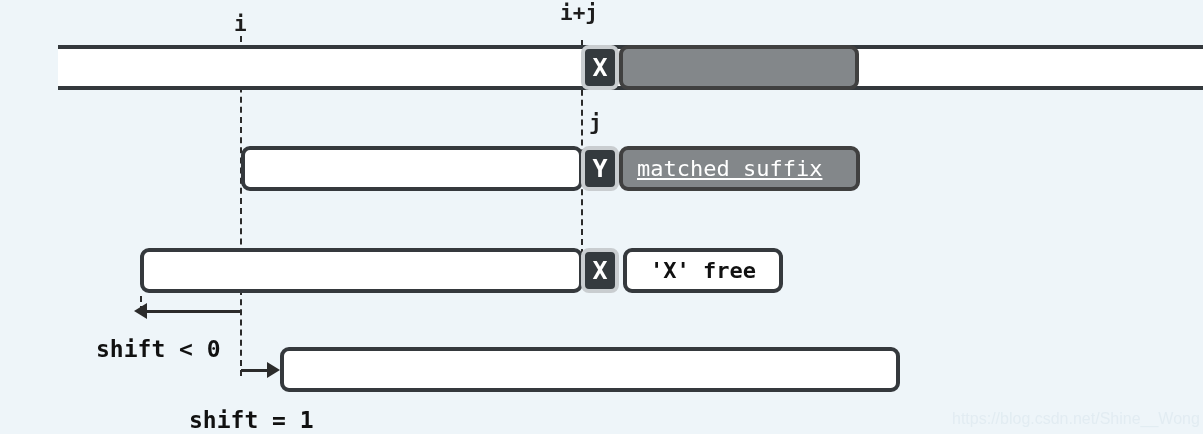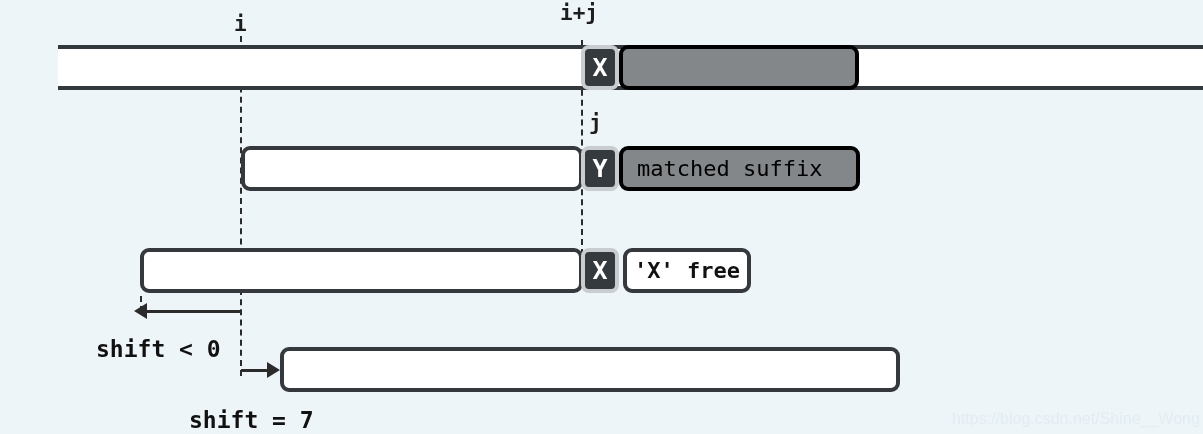--- a/index.html
+++ b/index.html
@@ -65,30 +65,31 @@
     font-weight: 700;
     display: flex;
     align-items: center;
     justify-content: center;
     line-height: 1;
   }
 
   
   .greyseg {
     background: #83878a;
-    border: 4px solid #000000;
+    border: 4px solid #404040;
     border-radius: 9px;
     box-sizing: border-box;
-    color: #000000;
+    color: #ffffff;
     font-size: 22px;
     display: flex;
     align-items: center;
     line-height: 1;
     padding-left: 14px;
     white-space: nowrap;
+    text-decoration: underline;
   }
 
   
   .whitetag {
     background: #ffffff;
     border: 4px solid #35393d;
     border-radius: 9px;
     box-sizing: border-box;
     color: #111111;
     font-size: 22px;
@@ -165,31 +166,31 @@
   <div class="abs obox" style="left:241px; top:146px; width:342px; height:45px;"></div>
 
   <div class="abs charcell" style="left:581px; top:146px; width:38px; height:45px;">Y</div>
 
   <div class="abs greyseg" style="left:619px; top:146px; width:241px; height:45px;">matched suffix</div>
 
   <div class="abs obox" style="left:140px; top:248px; width:443px; height:45px;"></div>
 
   <div class="abs charcell" style="left:581px; top:248px; width:38px; height:45px;">X</div>
 
-  <div class="abs whitetag" style="left:623px; top:248px; width:128px; height:45px;">'X' free</div>
+  <div class="abs whitetag" style="left:623px; top:248px; width:160px; height:45px;">'X' free</div>
 
   <div class="abs tick" style="left:140px; top:296px; height:16px;"></div>
 
   <div class="abs arrowline" style="left:140px; top:310px; width:101px;"></div>
   <div class="abs arrowhead left" style="left:134px; top:303px;"></div>
 
   <div class="abs caption" style="left:96px; top:338px;">shift &lt; 0</div>
 
   <div class="abs obox" style="left:280px; top:347px; width:620px; height:45px;"></div>
 
   <div class="abs arrowline" style="left:241px; top:369px; width:33px;"></div>
   <div class="abs arrowhead right" style="left:267px; top:362px;"></div>
 
-  <div class="abs caption" style="left:189px; top:409px;">shift = 7</div>
+  <div class="abs caption" style="left:189px; top:409px;">shift = 1</div>
 
   <div class="abs watermark" style="left:952px; top:411px;">https://blog.csdn.net/Shine__Wong</div>
 
 </div>
 
 </body></html>

